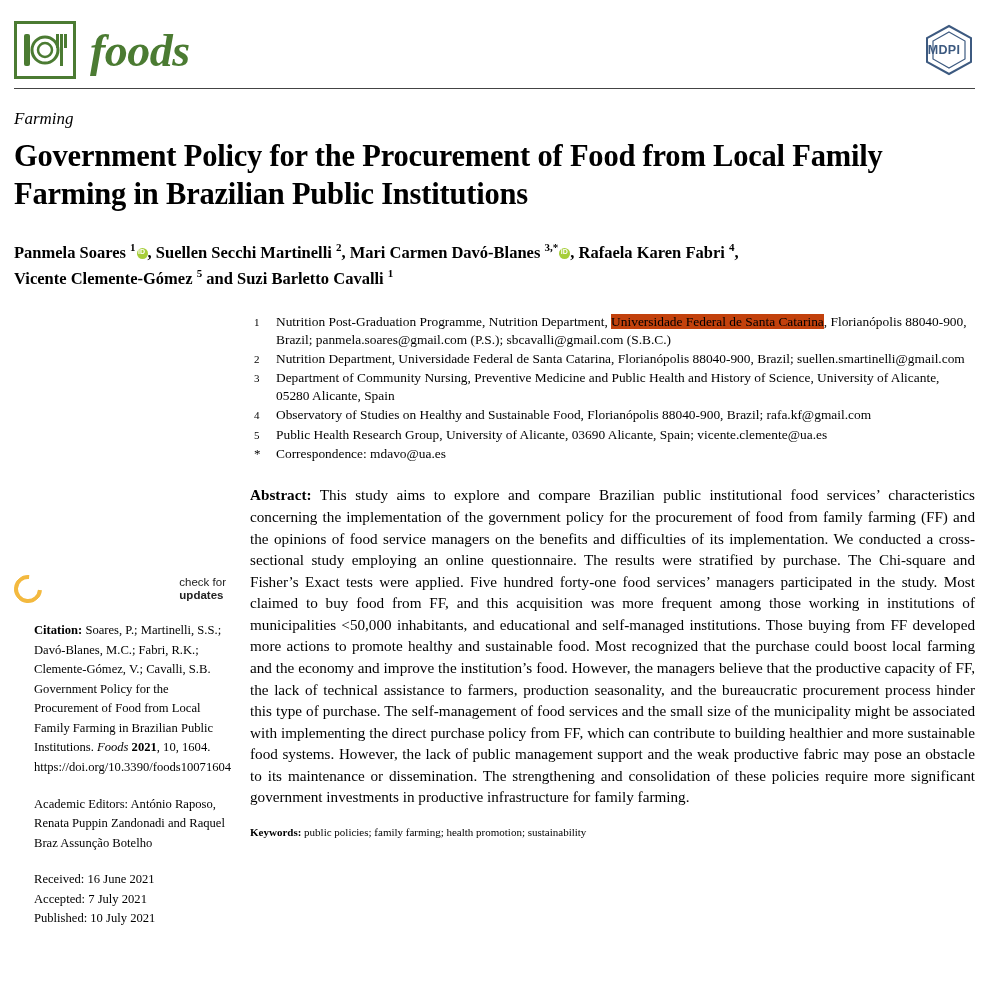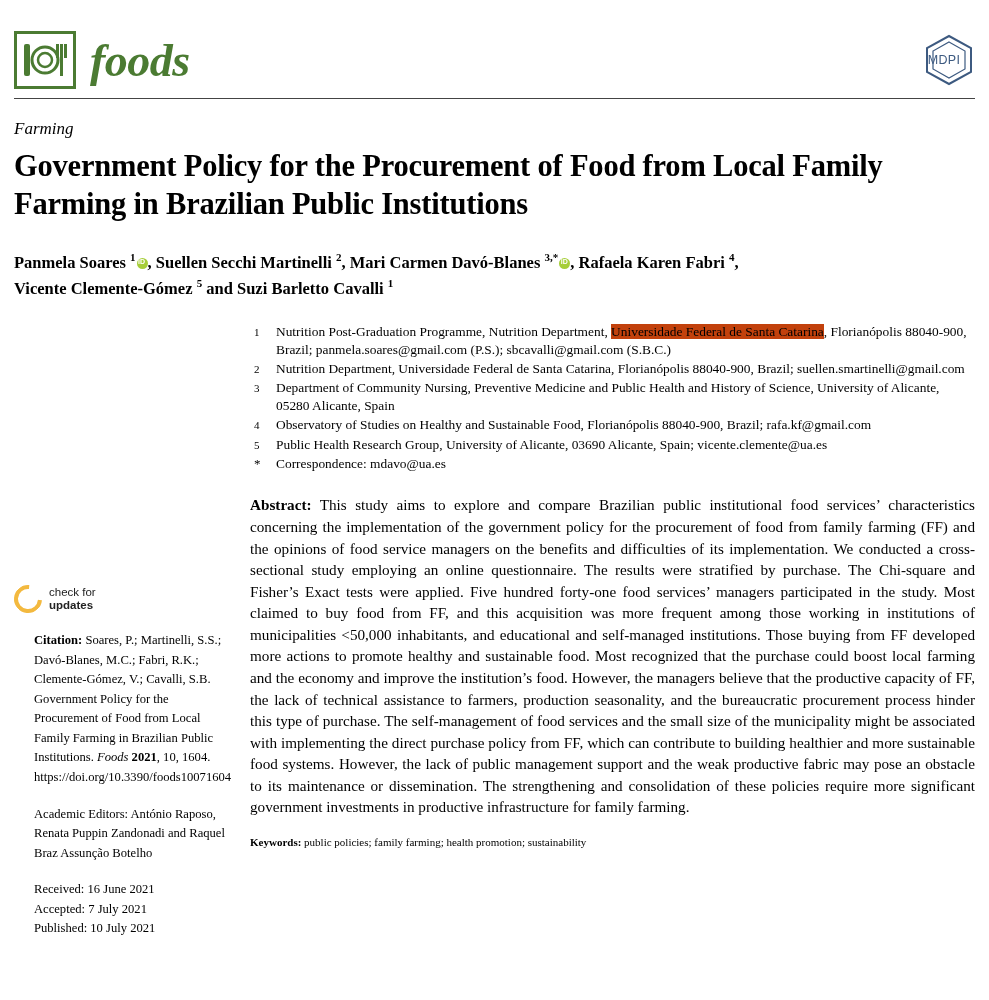--- a/index.html
+++ b/index.html
@@ -9,21 +9,21 @@
     height: 1000px;
     background: #ffffff;
     font-family: "Liberation Serif", serif;
     color: #000000;
     overflow: hidden;
   }
   .page {
     position: relative;
     width: 989px;
     height: 1000px;
-    padding: 16px 14px;
+    padding: 6px 14px;
   }
 
   
   .masthead {
     display: flex;
     align-items: center;
     justify-content: space-between;
     padding-top: 12px;
     height: 76px;
   }
@@ -55,21 +55,21 @@
     position: relative;
   }
   .mdpi-logo .mdpi-text {
     position: absolute;
     left: 0; right: 10px;
     top: 50%;
     transform: translateY(-50%);
     text-align: center;
     font-family: "Liberation Sans", sans-serif;
     font-size: 12.5px;
-    font-weight: normal;
+    font-weight: bold;
     color: #3d5a80;
     letter-spacing: 0.3px;
   }
   .rule {
     border-bottom: 1.6px solid #444444;
     margin-top: 6px;
   }
 
   
   .article-type {
@@ -163,20 +163,21 @@
     line-height: 1.42;
     text-align: justify;
   }
 
   
   .check-updates {
     display: flex;
     align-items: center;
     gap: 7px;
     margin-bottom: 18px;
+    justify-content: space-between;
   }
   .check-circle {
     width: 28px; height: 28px;
     border-radius: 50%;
     border: 4px solid #f3b93f;
     border-right-color: transparent;
     transform: rotate(-40deg);
   }
   .check-label {
     font-family: "Liberation Sans", sans-serif;

